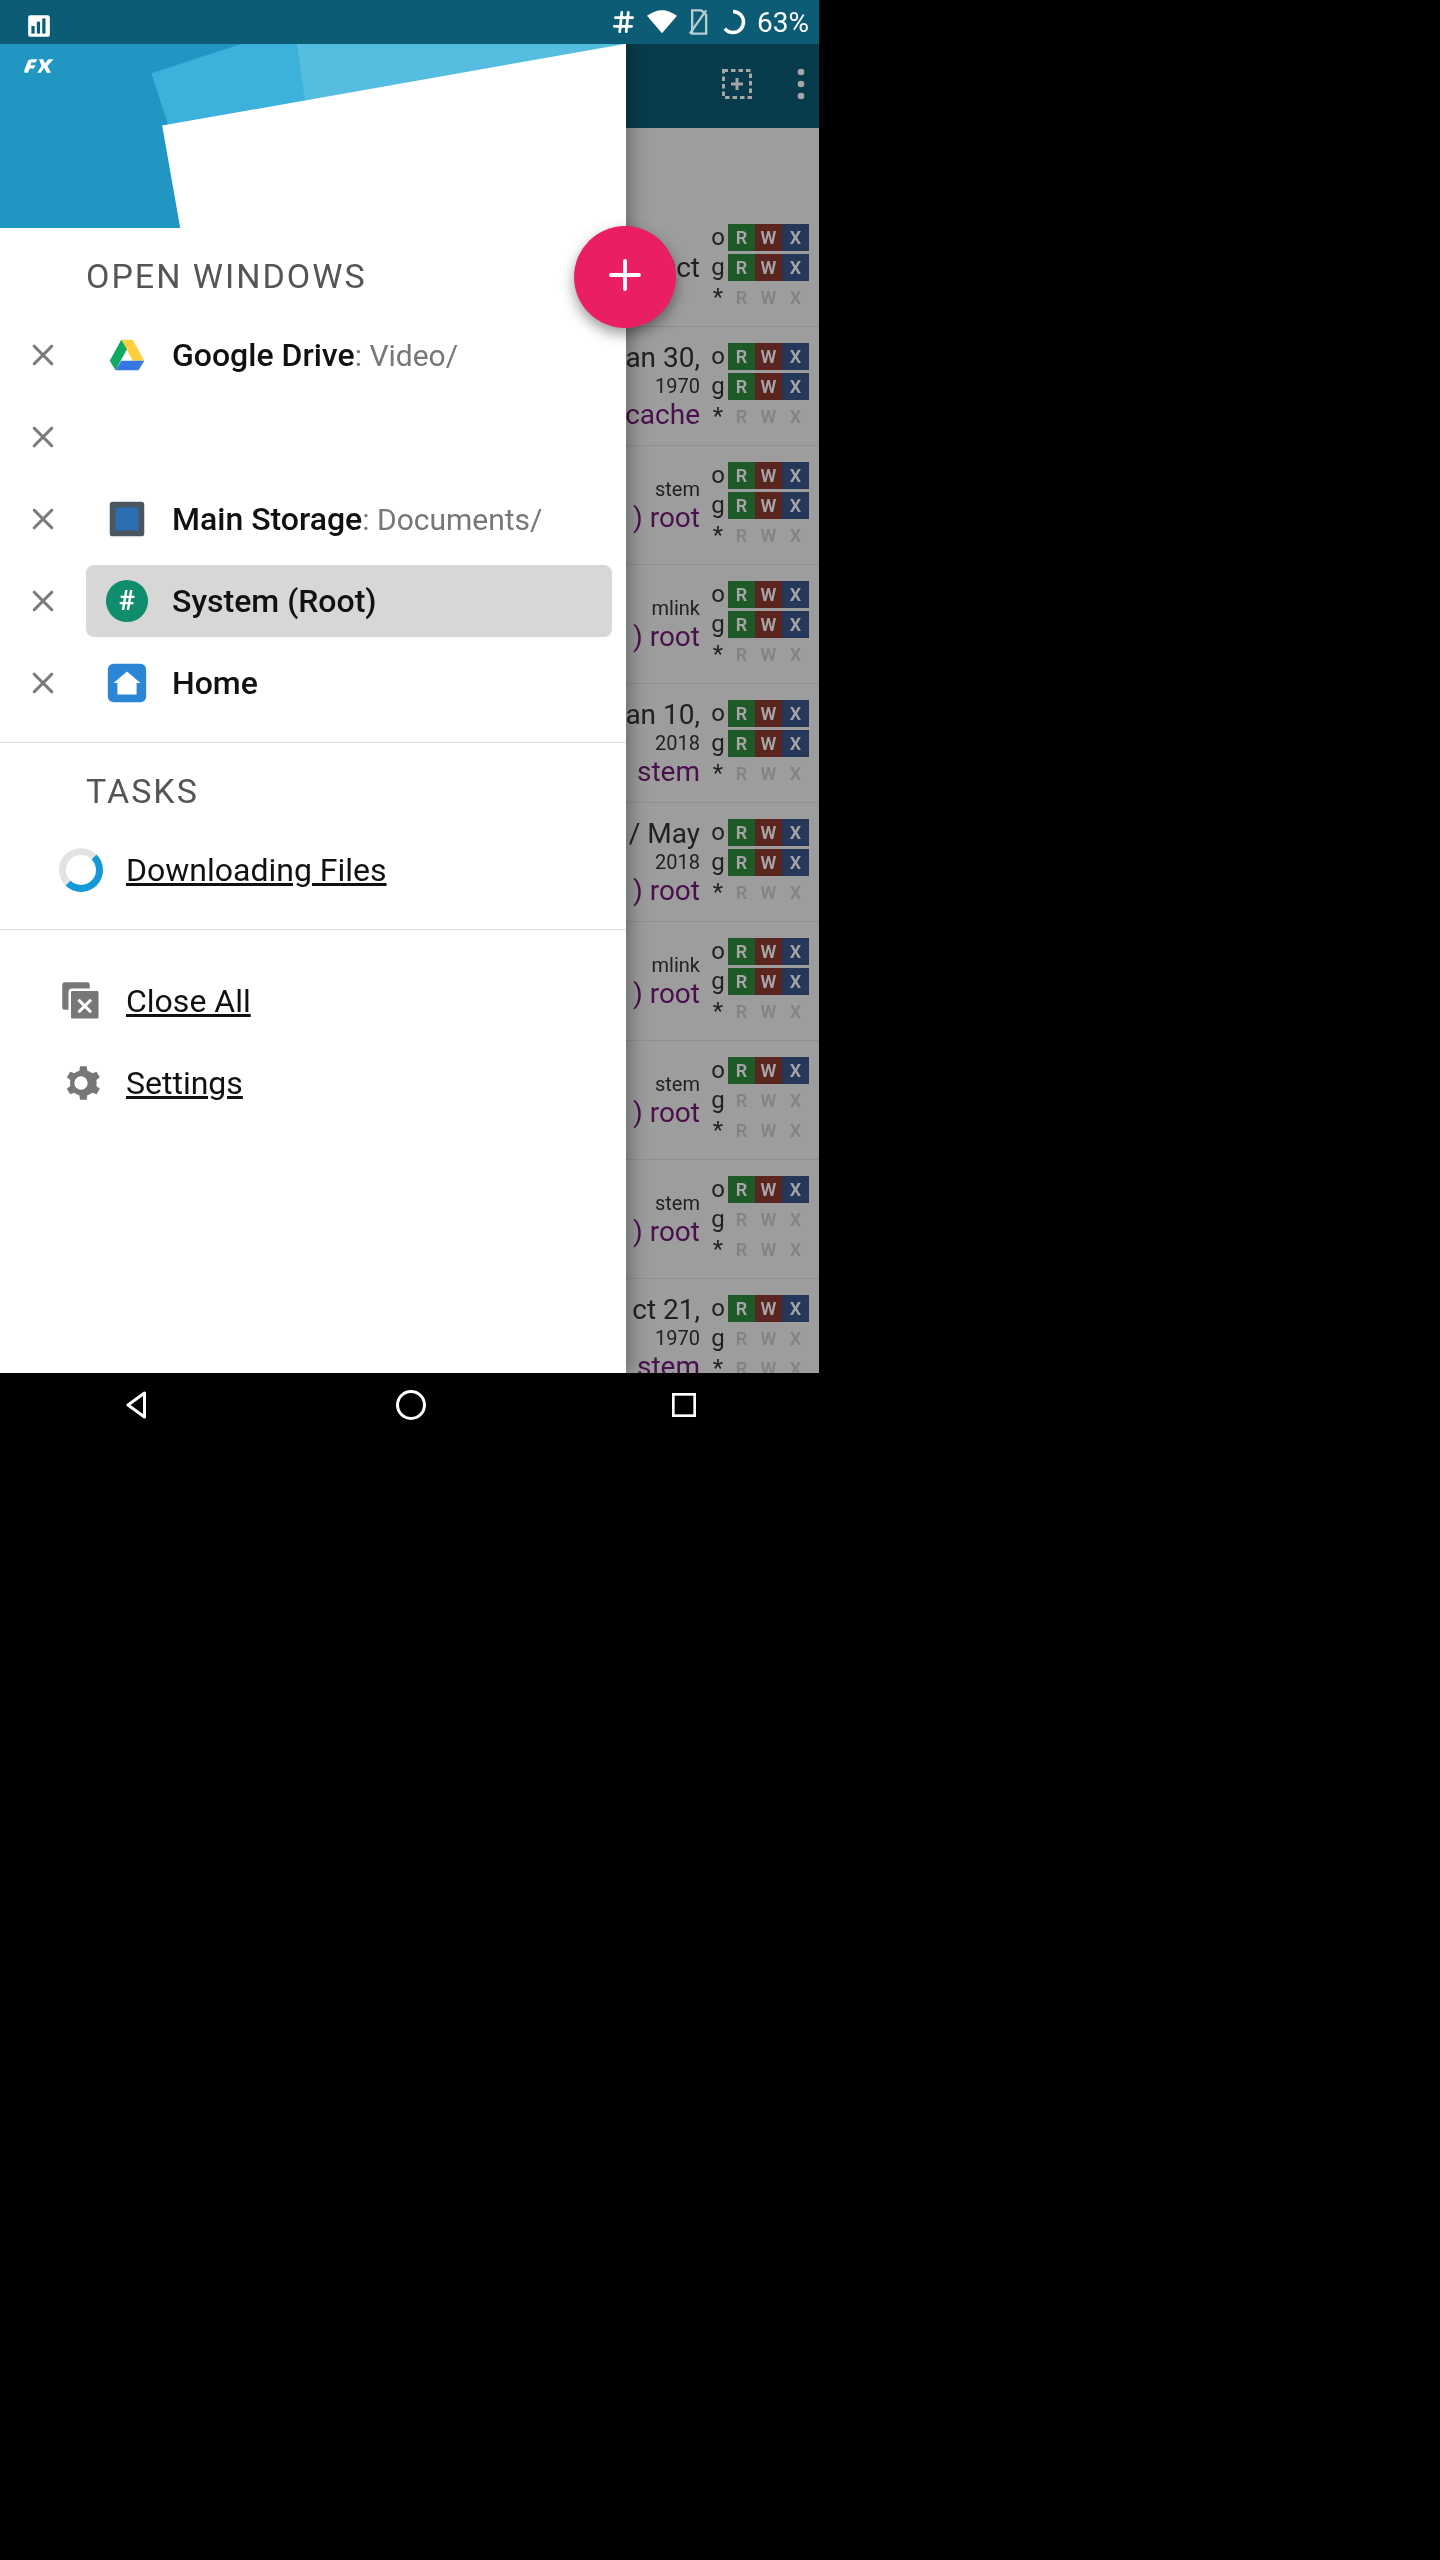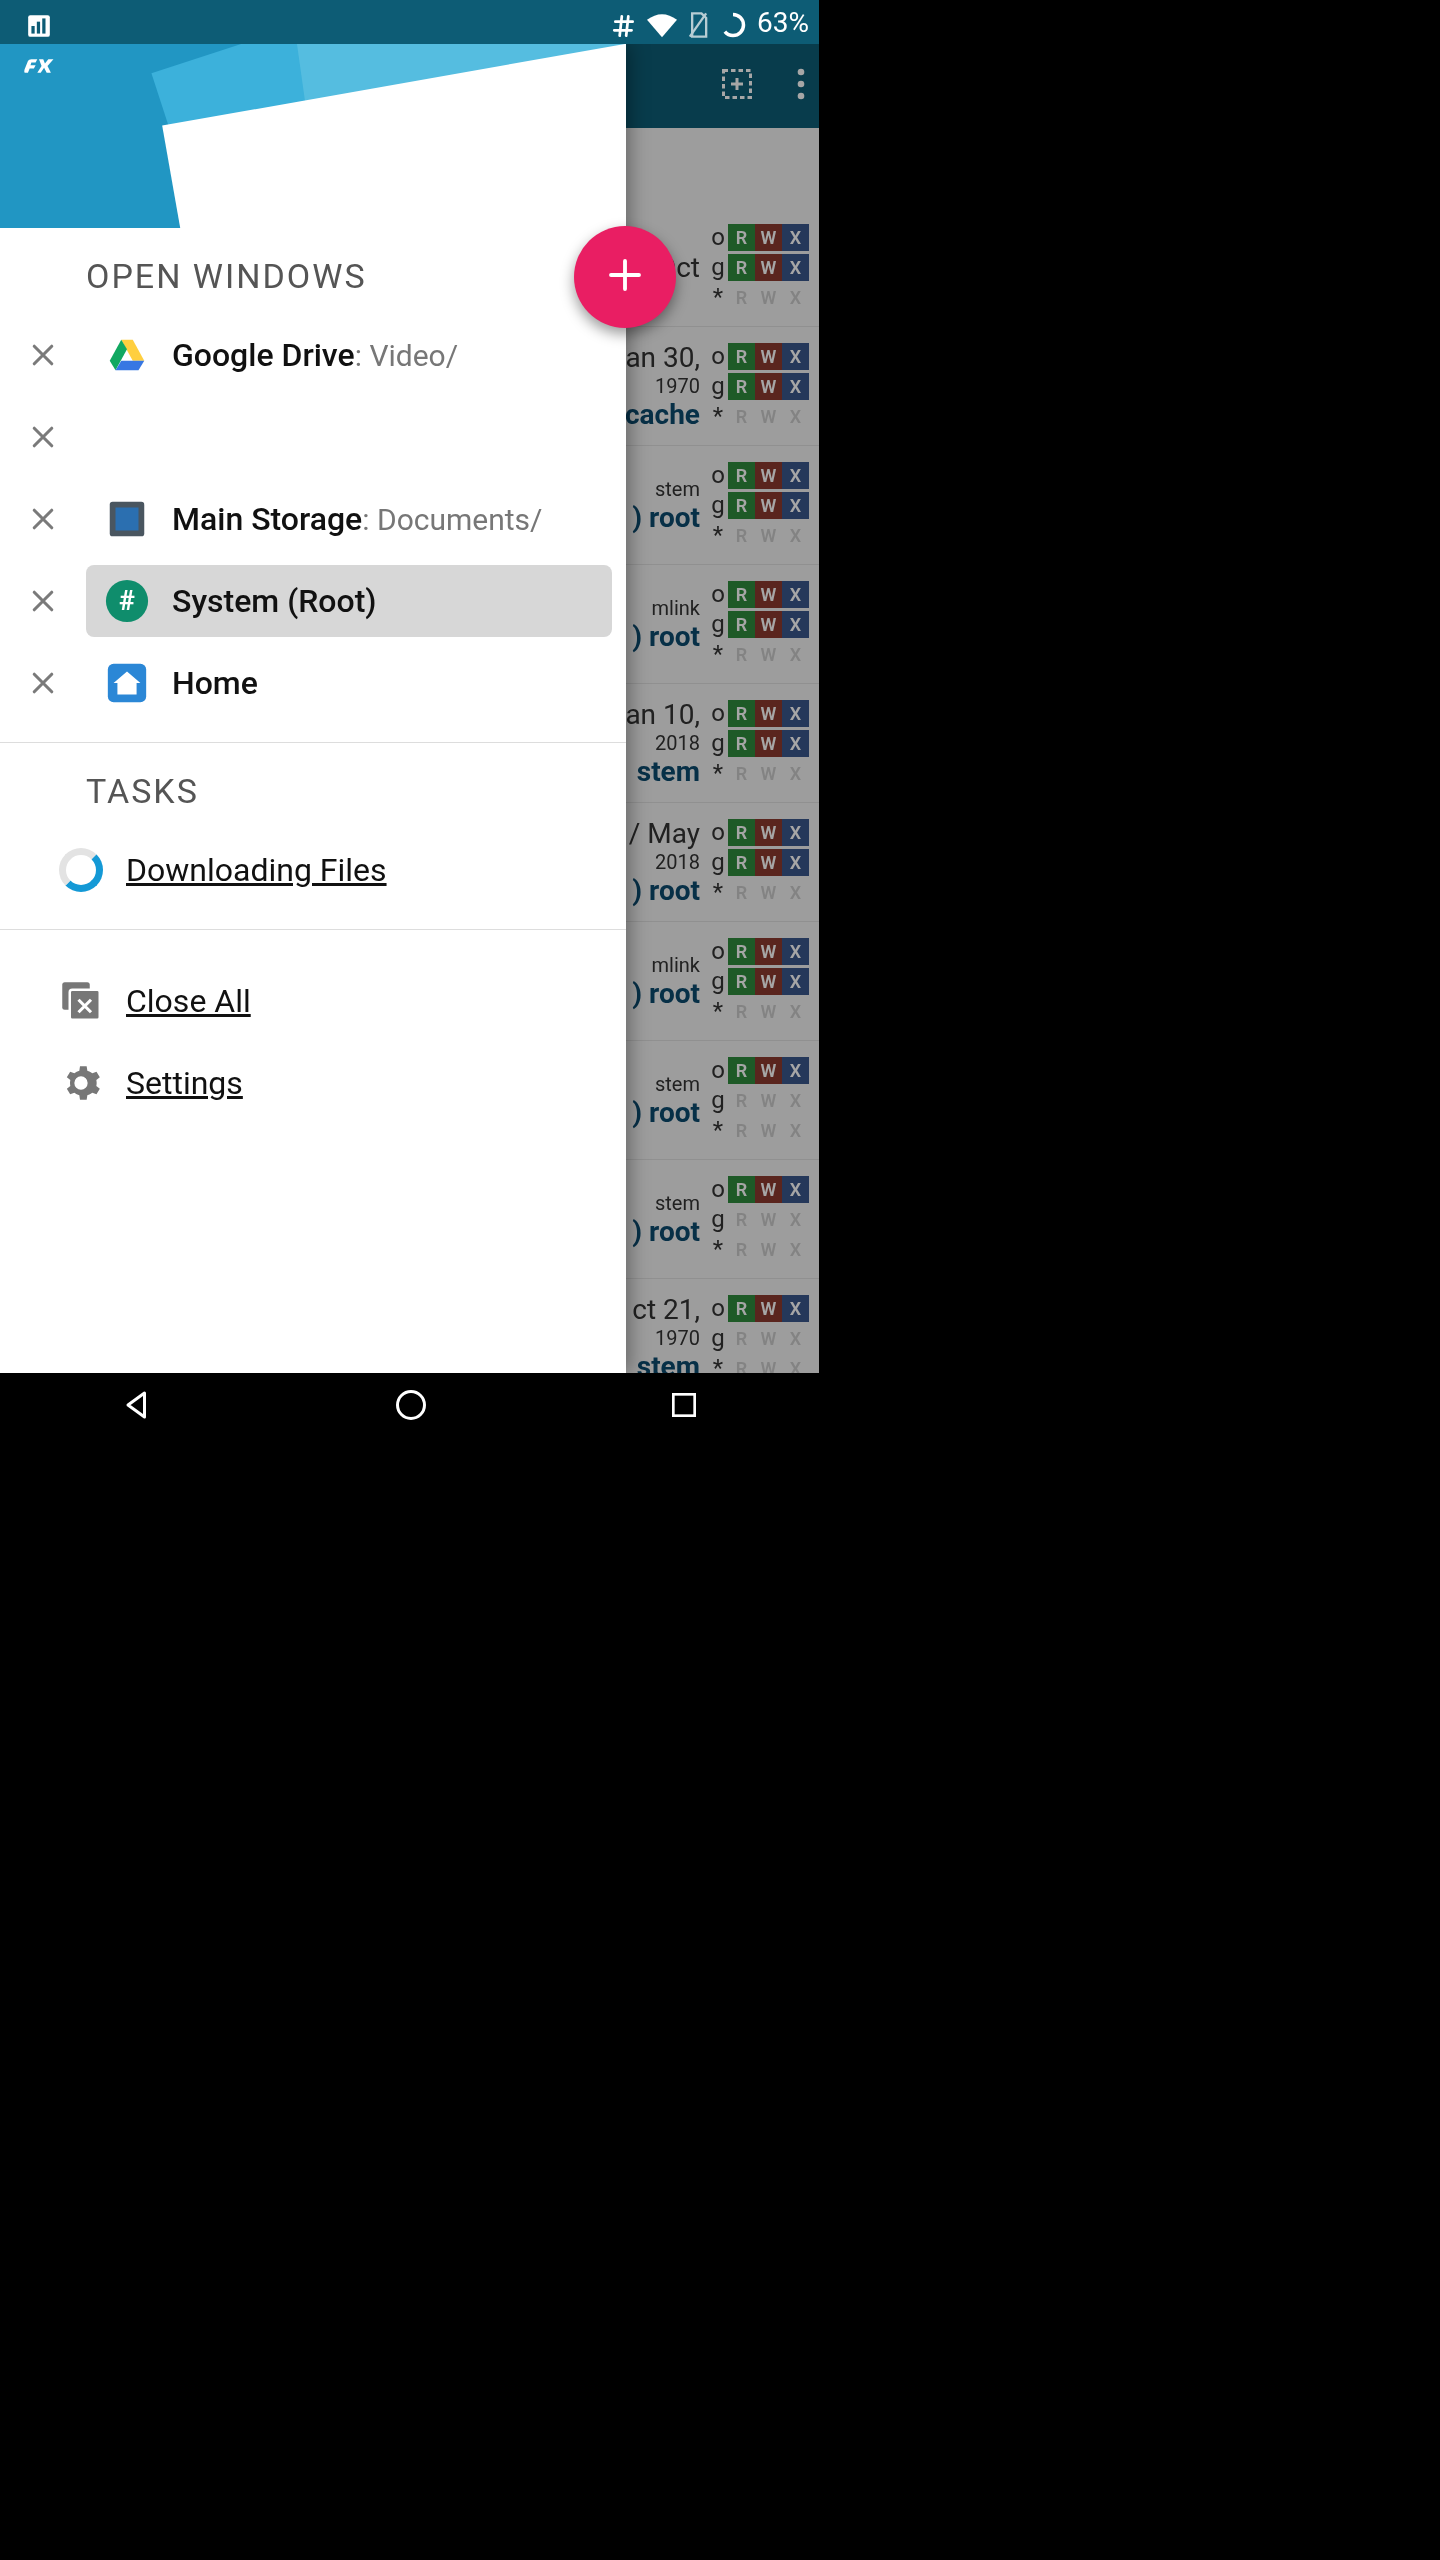--- a/index.html
+++ b/index.html
@@ -7,21 +7,21 @@
 
   .screen { position: relative; width: 819px; height: 1440px; background: #fff; }
 
   
   .status-bar {
     position: absolute; top: 0; left: 0; width: 819px; height: 44px;
     background: #0d5c75; color: #fff; display: flex; align-items: center;
     font-size: 28px; font-weight: 400; z-index: 50;
   }
   .status-left { display: flex; align-items: center; gap: 14px; padding-left: 12px; flex-direction: column; }
-  .status-right { margin-left: auto; display: flex; align-items: flex-end; gap: 10px; padding-right: 10px; }
+  .status-right { margin-left: auto; display: flex; align-items: center; gap: 10px; padding-right: 10px; }
   .status-bar svg { display: block; }
 
   
   .bg-toolbar {
     position: absolute; top: 44px; left: 0; width: 819px; height: 84px;
     background: #0d5c75; z-index: 1;
   }
   .bg-toolbar-icons {
     position: absolute; right: 14px; top: 0; height: 84px; display: flex; align-items: center; gap: 42px;
   }
@@ -29,21 +29,21 @@
     position: absolute; top: 128px; left: 0; width: 819px; bottom: 67px;
     background: #f2f2f2; overflow: hidden; z-index: 0;
   }
   .bg-row {
     height: 119px; border-bottom: 1px solid #ddd; display: flex; align-items: center;
     padding-right: 10px; color: #444;
   }
   .bg-row-text { flex: 1; display: flex; flex-direction: column; align-items: flex-end; padding-right: 8px; }
   .bg-row-text .l1 { font-size: 28px; color: #333; }
   .bg-row-text .l2 { font-size: 20px; color: #333; }
-  .bg-row-text .l3 { font-size: 28px; color: #0c4a6e; font-weight: bold; }
+  .bg-row-text .l3 { font-size: 28px; color: #701a75; }
   .bg-perm { display: flex; flex-direction: column; gap: 2px; }
   .bg-perm-row { display: flex; align-items: center; gap: 0; }
   .bg-perm-label { width: 20px; text-align: center; font-size: 24px; color: #333; }
   .perm-cell { width: 27px; height: 27px; display: inline-flex; align-items: center; justify-content: center; font-size: 18px; font-weight: 600; color: #fff; }
   .perm-cell.dim { opacity: 0.25; color: #555; background: transparent !important; }
   .pr { background: #2e8b3d; }
   .pw { background: #8b3a2e; }
   .px { background: #3a568b; }
 
   

